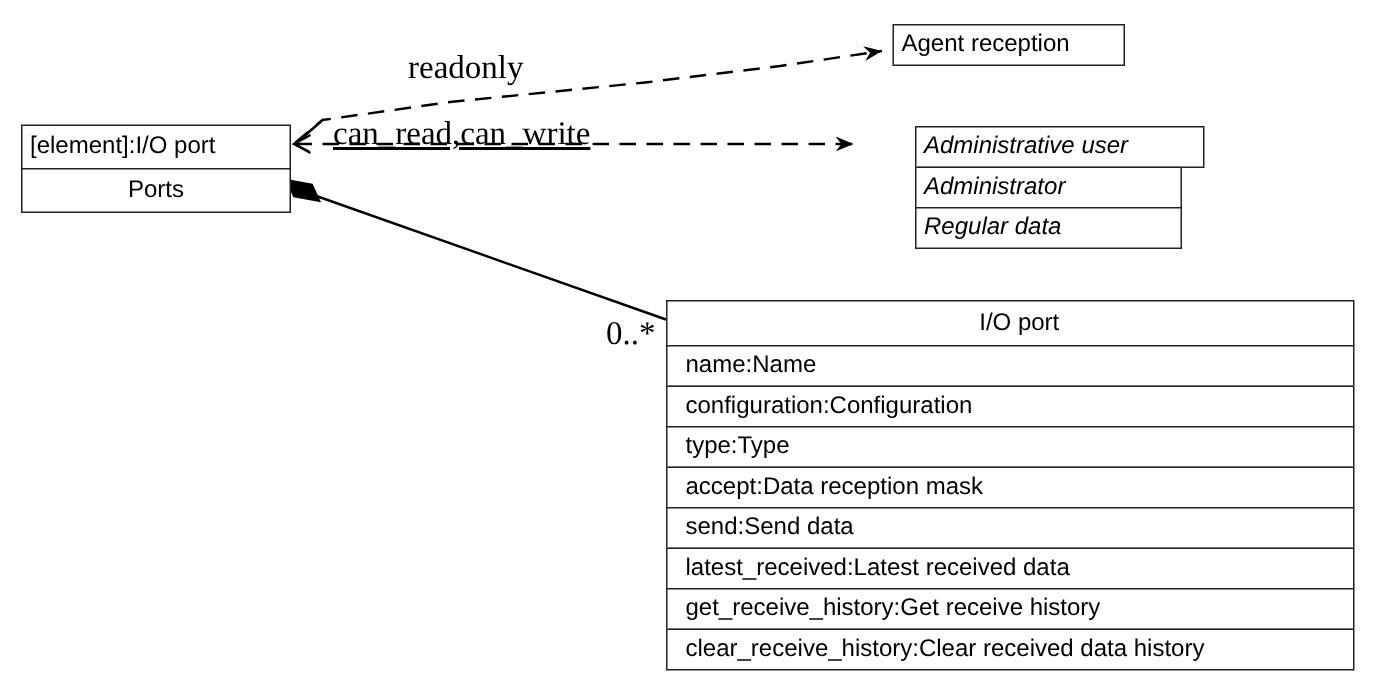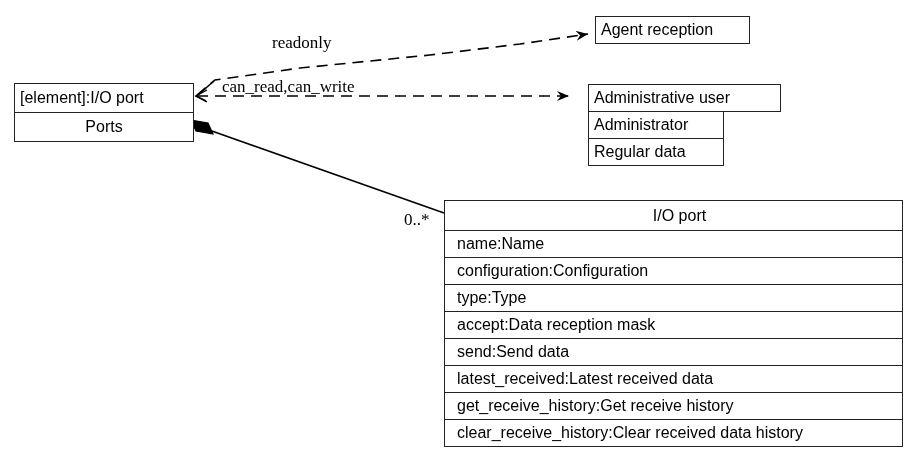--- a/index.html
+++ b/index.html
@@ -42,49 +42,49 @@
   .uml-row.title {
     justify-content: center;
   }
   .uml-row.attr {
     justify-content: flex-start;
     padding-left: 5px;
   }
   .edge-label {
     position: absolute;
     font-family: "Liberation Serif", serif;
-    font-size: 17px;
+    font-size: 22px;
     color: #000000;
     white-space: nowrap;
     line-height: 1;
   }
 
   
   #ports-box { left: 14px; top: 83px; width: 180px; }
   #ports-box .uml-row { height: 30px; width: 180px; margin-top: -1px; }
   #ports-box .uml-row:first-child { margin-top: 0; }
 
   
   #agent-box { left: 595px; top: 16px; width: 155px; }
   #agent-box .uml-row { height: 28px; width: 155px; }
 
   
-  #admin-box { left: 588px; top: 84px; }
+  #admin-box { left: 610px; top: 84px; font-style: italic; }
   #admin-box .uml-row { height: 28px; margin-top: -1px; }
   #admin-box .uml-row:first-child { margin-top: 0; width: 193px; }
-  #admin-box .uml-row.sub { width: 136px; }
+  #admin-box .uml-row.sub { width: 178px; }
 
   
   #ioport-box { left: 444px; top: 200px; width: 459px; }
   #ioport-box .uml-row { height: 28px; width: 459px; margin-top: -1px; padding-left: 12px; }
   #ioport-box .uml-row:first-child { margin-top: 0; height: 31px; }
 
   
   #label-readonly { left: 272px; top: 34px; }
-  #label-canread  { left: 222px; top: 78px; }
+  #label-canread  { left: 222px; top: 78px; text-decoration: underline; }
   #label-mult     { left: 404px; top: 211px; }
 </style>
 </head>
 <body>
 
 <div id="canvas">
 
   <svg id="edges" viewBox="0 0 916 465" width="916" height="465" xmlns="http://www.w3.org/2000/svg">
     <defs>
       <marker id="open-arrow" markerWidth="14" markerHeight="12" refX="12" refY="5" orient="auto" markerUnits="userSpaceOnUse">

